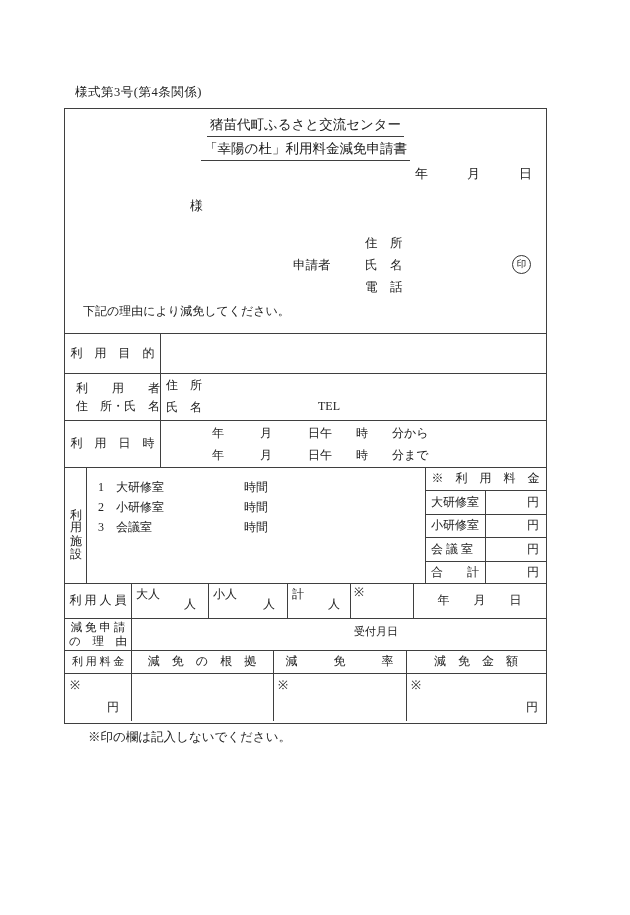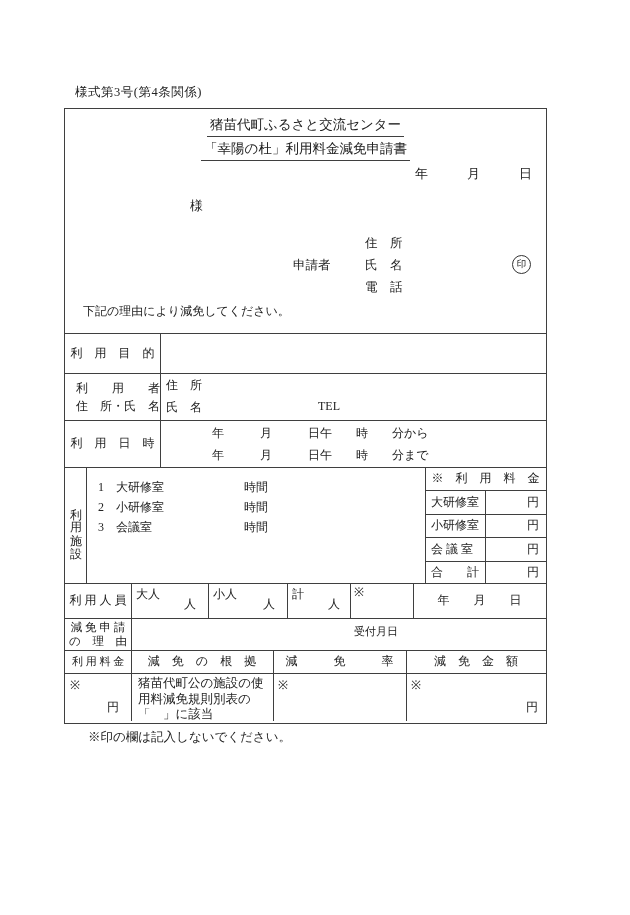--- a/index.html
+++ b/index.html
@@ -170,25 +170,20 @@
 
     <div class="cell" style="left:0; top:541px; width:66px; height:23px; font-size:11px;">利 用 料 金</div>
     <div class="cell" style="left:66px; top:541px; width:142px; height:23px;">減　免　の　根　拠</div>
     <div class="cell" style="left:341px; top:541px; width:140px; height:23px;">減　免　金　額</div>
     <div class="cell" style="left:208px; top:541px; width:133px; height:23px;">減　　　免　　　率</div>
 
     <div class="plain" style="left:0; top:564px; width:66px; height:48px;">
       <span class="mark-tl">※</span>
       <span class="unit-br">円</span>
     </div>
-    <div class="plain" style="left:66px; top:564px; width:142px; height:48px; padding:3px 0 0 7px; box-sizing:border-box; font-size:12.5px; line-height:15.5px;">
-      <div>猪苗代町公の施設の使</div>
-      <div>用料減免規則別表の</div>
-      <div>「　」に該当</div>
-    </div>
     <div class="plain" style="left:208px; top:564px; width:133px; height:48px;">
       <span class="mark-tl">※</span>
     </div>
     <div class="plain" style="left:341px; top:564px; width:140px; height:48px;">
       <span class="mark-tl">※</span>
       <span class="unit-br" style="right:8px;">円</span>
     </div>
 
   </div>
 

